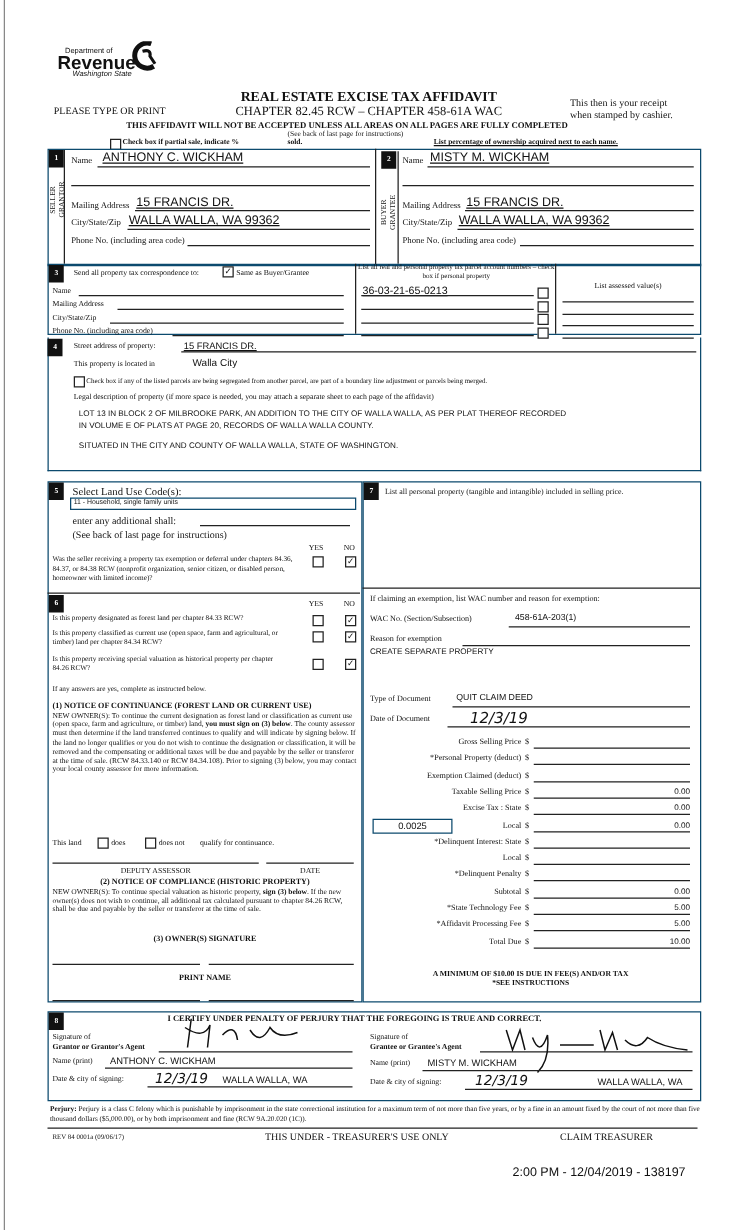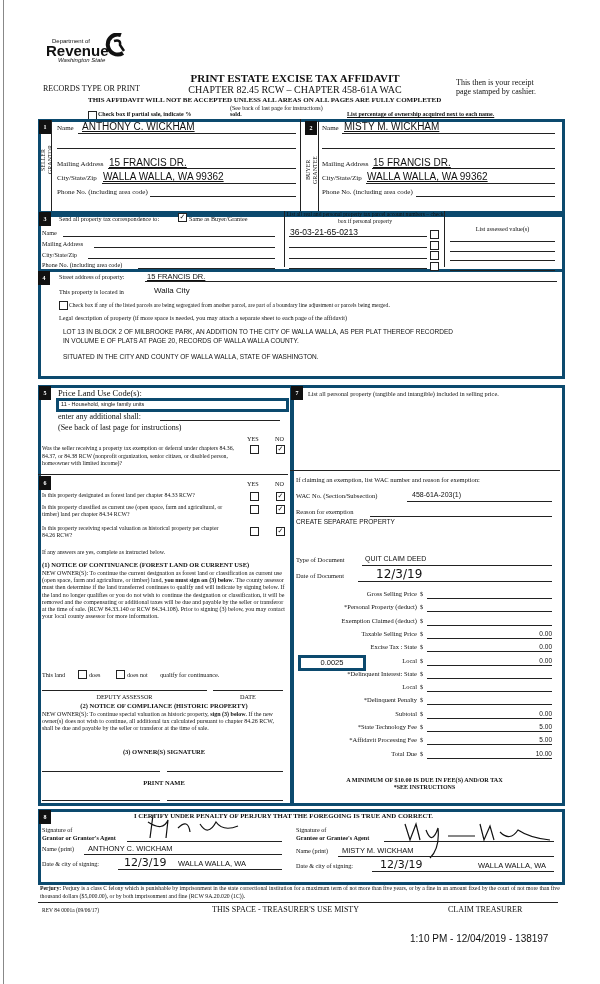--- a/index.html
+++ b/index.html
@@ -1,26 +1,26 @@
 <!DOCTYPE html>
 <html><head>
 <meta charset="utf-8">
 <style>
   html, body { margin:0; padding:0; background:#fff; }
   body { width:600px; height:984px; position:relative; overflow:hidden; font-family:"Liberation Serif", serif; color:#111; }
   .edge { position:absolute; left:3px; top:0; width:1px; height:984px; background:#888; }
   .abs { position:absolute; }
   .sans { font-family:"Liberation Sans", sans-serif; }
   .fill { font-family:"Liberation Sans", sans-serif; text-decoration:underline; }
-  .hand { font-family:"DejaVu Sans", sans-serif; }
+  .hand { font-family:"DejaVu Sans", sans-serif; font-style:italic; }
   .tiny { font-size:6.2px; }
   .sm { font-size:7px; }
   .md { font-size:8px; }
   .num { position:absolute; background:#111; color:#fff; font-size:6px; width:12px; height:14px; text-align:center; line-height:14px; font-weight:bold; }
-  .box { position:absolute; border:3px solid #0c4a6e; }
+  .box { position:absolute; border:1px solid #0c4a6e; }
   .line { position:absolute; border-bottom:1px solid #222; height:0; }
   .cb { position:absolute; width:7px; height:7px; border:1px solid #222; background:#fff; font-size:7px; line-height:7px; text-align:center; }
   .vert { position:absolute; writing-mode:vertical-rl; transform:rotate(180deg); font-size:6px; text-align:center; line-height:7px; }
   .center { text-align:center; }
   .b { font-weight:bold; }
 </style>
 </head>
 <body>
 
 <div class="edge"></div>
@@ -28,26 +28,26 @@
 <div class="abs" style="left:46px;top:38px;width:60px;">
   <div class="sans" style="font-size:6px;text-align:left;padding-left:6px;">Department of</div>
   <div class="sans b" style="font-size:15px;line-height:13px;">Revenue</div>
   <div class="sans" style="font-size:6px;font-style:italic;padding-left:12px;">Washington State</div>
 </div>
 <svg class="abs" style="left:105px;top:33px;" width="22" height="24">
   <path d="M16 2 A10 10 0 1 0 18 20" stroke="#111" stroke-width="4" fill="none"></path>
   <path d="M9 8 Q16 6 15 12 L19 18" stroke="#111" stroke-width="2.5" fill="none"></path>
 </svg>
 
-<div class="abs md" style="left:43px;top:84px;">RECORDS TYPE OR PRINT</div>
-<div class="abs b center" style="left:170px;top:72px;width:250px;font-size:11px;">PRINT ESTATE EXCISE TAX AFFIDAVIT</div>
+<div class="abs md" style="left:43px;top:84px;">PLEASE TYPE OR PRINT</div>
+<div class="abs b center" style="left:170px;top:72px;width:250px;font-size:11px;">REAL ESTATE EXCISE TAX AFFIDAVIT</div>
 <div class="abs center" style="left:170px;top:84px;width:250px;font-size:10px;">CHAPTER 82.45 RCW – CHAPTER 458-61A WAC</div>
 <div class="abs" style="left:456px;top:78px;font-size:8px;">This then is your receipt</div>
-<div class="abs" style="left:456px;top:87px;font-size:8px;">page stamped by cashier.</div>
-<div class="abs b" style="left:88px;top:96px;font-size:7px;">THIS AFFIDAVIT WILL NOT BE ACCEPTED UNLESS ALL AREAS ON ALL PAGES ARE FULLY COMPLETED</div>
+<div class="abs" style="left:456px;top:87px;font-size:8px;">when stamped by cashier.</div>
+<div class="abs b" style="left:101px;top:96px;font-size:7px;">THIS AFFIDAVIT WILL NOT BE ACCEPTED UNLESS ALL AREAS ON ALL PAGES ARE FULLY COMPLETED</div>
 <div class="abs" style="left:230px;top:105px;font-size:6px;">(See back of last page for instructions)</div>
 <div class="cb" style="left:88px;top:111px;"></div>
 <div class="abs b" style="left:98px;top:111px;font-size:6px;">Check box if partial sale, indicate %</div>
 <div class="abs b" style="left:230px;top:111px;font-size:6px;">sold.</div>
 <div class="abs b" style="left:347px;top:111px;font-size:6px;text-decoration:underline;">List percentage of ownership acquired next to each name.</div>
 
 <div class="box" style="left:38px;top:119px;width:521px;height:92px;"></div>
 <div class="abs" style="left:300px;top:119px;width:1px;height:93px;background:#222;"></div>
 
 <div class="num" style="left:39px;top:120px;">1</div>
@@ -127,21 +127,21 @@
 <div class="abs sans" style="left:154px;top:286px;font-size:8px;">Walla City</div>
 <div class="cb" style="left:59px;top:301px;"></div>
 <div class="abs" style="left:69px;top:302px;font-size:5.6px;">Check box if any of the listed parcels are being segregated from another parcel, are part of a boundary line adjustment or parcels being merged.</div>
 <div class="abs tiny" style="left:59px;top:314px;">Legal description of property (if more space is needed, you may attach a separate sheet to each page of the affidavit)</div>
 <div class="abs sans" style="left:63px;top:328px;font-size:6.5px;">LOT 13 IN BLOCK 2 OF MILBROOKE PARK, AN ADDITION TO THE CITY OF WALLA WALLA, AS PER PLAT THEREOF RECORDED</div>
 <div class="abs sans" style="left:63px;top:337px;font-size:6.5px;">IN VOLUME E OF PLATS AT PAGE 20, RECORDS OF WALLA WALLA COUNTY.</div>
 <div class="abs sans" style="left:63px;top:353px;font-size:6.5px;">SITUATED IN THE CITY AND COUNTY OF WALLA WALLA, STATE OF WASHINGTON.</div>
 
 <div class="box" style="left:38px;top:385px;width:250px;height:415px;"></div>
 <div class="num" style="left:39px;top:386px;">5</div>
-<div class="abs" style="left:58px;top:388px;font-size:8.5px;">Price Land Use Code(s):</div>
+<div class="abs" style="left:58px;top:388px;font-size:8.5px;">Select Land Use Code(s):</div>
 <div class="box" style="left:56px;top:398px;width:227px;height:8px;">
   <span class="sans" style="font-size:5.5px;position:absolute;left:2px;top:0px;">11 - Household, single family units</span>
 </div>
 <div class="abs md" style="left:58px;top:412px;">enter any additional shall:</div>
 <div class="line" style="left:160px;top:420px;width:120px;"></div>
 <div class="abs md" style="left:58px;top:423px;">(See back of last page for instructions)</div>
 <div class="abs tiny" style="left:247px;top:435px;">YES</div>
 <div class="abs tiny" style="left:275px;top:435px;">NO</div>
 <div class="abs" style="left:42px;top:445px;width:195px;font-size:5.8px;line-height:7.5px;">Was the seller receiving a property tax exemption or deferral under chapters 84.36, 84.37, or 84.38 RCW (nonprofit organization, senior citizen, or disabled person, homeowner with limited income)?</div>
 <div class="cb" style="left:250px;top:445px;"></div>
@@ -309,15 +309,15 @@
 <div class="line" style="left:338px;top:856px;width:216px;"></div>
 <div class="abs sans" style="left:342px;top:846px;font-size:7.5px;">MISTY M. WICKHAM</div>
 <div class="abs tiny" style="left:296px;top:862px;">Date &amp; city of signing:</div>
 <div class="line" style="left:372px;top:871px;width:182px;"></div>
 <div class="abs hand" style="left:380px;top:858px;font-size:11px;">12/3/19</div>
 <div class="abs sans" style="left:478px;top:861px;font-size:7.5px;">WALLA WALLA, WA</div>
 
 <div class="abs" style="left:40px;top:884px;width:520px;font-size:5.8px;line-height:8px;"><b>Perjury:</b> <span>Perjury is a class C felony which is punishable by imprisonment in the state correctional institution for a maximum term of not more than five years, or by a fine in an amount fixed by the court of not more than five thousand dollars ($5,000.00), or by both imprisonment and fine (RCW 9A.20.020 (1C)).</span></div>
 <div class="line" style="left:38px;top:902px;width:520px;"></div>
 <div class="abs" style="left:42px;top:907px;font-size:5.5px;">REV 84 0001a (09/06/17)</div>
-<div class="abs" style="left:212px;top:905px;font-size:8px;">THIS SPACE - TREASURER'S USE MISTY</div>
+<div class="abs" style="left:212px;top:905px;font-size:8px;">THIS UNDER - TREASURER'S USE ONLY</div>
 <div class="abs" style="left:448px;top:905px;font-size:8px;">CLAIM TREASURER</div>
-<div class="abs sans" style="left:410px;top:933px;font-size:10px;">1:10 PM - 12/04/2019 - 138197</div>
+<div class="abs sans" style="left:410px;top:933px;font-size:10px;">2:00 PM - 12/04/2019 - 138197</div>
 
 </body></html>

